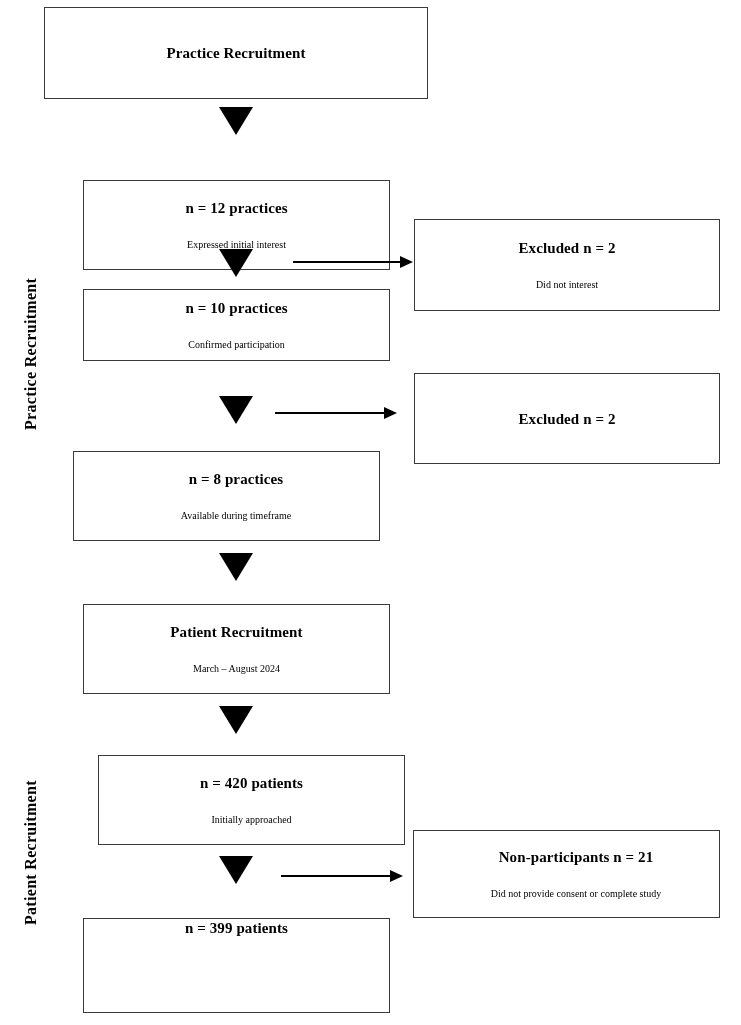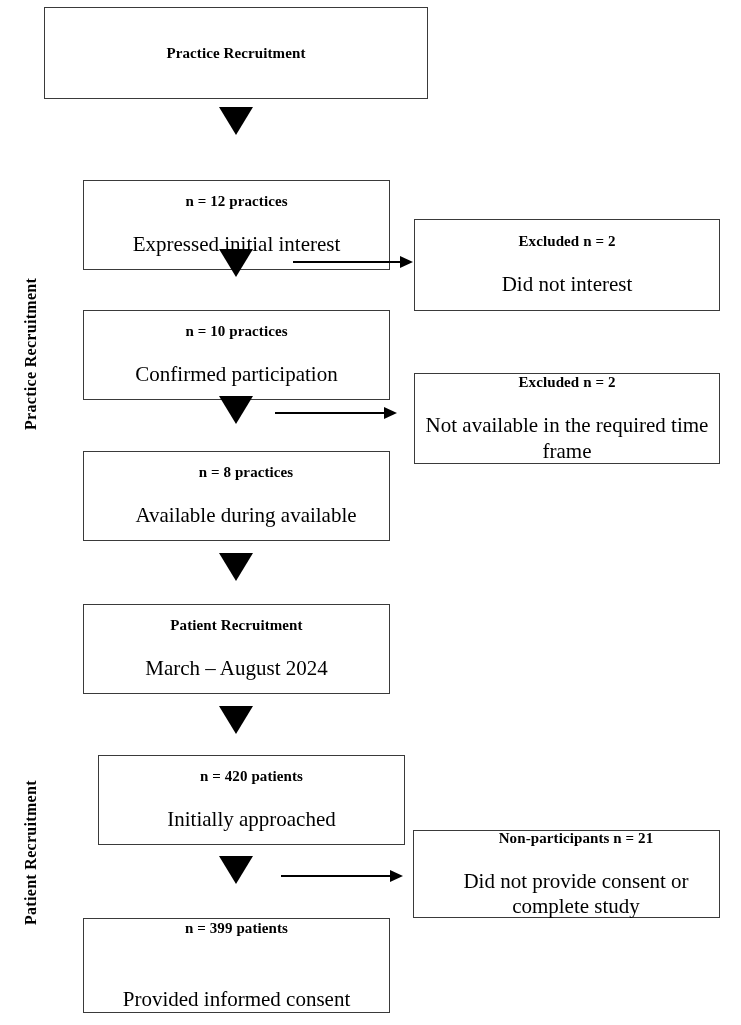--- a/index.html
+++ b/index.html
@@ -32,21 +32,21 @@
   }
   .fbox .line-bold {
     font-weight: bold;
     font-size: 15px;
     letter-spacing: 0.1px;
     text-align: center;
     line-height: 1.2;
   }
   .fbox .line-plain {
     font-weight: normal;
-    font-size: 21px;
+    font-size: 10px;
     text-align: center;
     line-height: 1.2;
   }
   .fbox .line-bold + .line-plain {
     margin-top: 22px;
   }
   .fbox.single .line-bold {
     margin: 0;
   }
 
@@ -108,61 +108,59 @@
 
   <div class="tri-down" style="left:219px; top:107px;"></div>
 
   <div class="fbox" style="left:83px; top:151px; width:307px; height:90px;margin-top:29px;">
     <div class="line-bold">n = 12 practices</div>
     <div class="line-plain">Expressed initial interest</div>
   </div>
 
   <div class="tri-down" style="left:219px; top:249px;"></div>
 
-  <div class="fbox" style="left:83px; top:310px; width:307px; height:90px;">
+  <div class="fbox" style="left:83px; top:289px; width:307px; height:72px;">
     <div class="line-bold">n = 10 practices</div>
     <div class="line-plain">Confirmed participation</div>
   </div>
 
   <div class="tri-down" style="left:219px; top:396px;"></div>
 
-  <div class="fbox" style="left:83px; top:451px; width:307px; height:90px;padding-left:19px;">
+  <div class="fbox" style="left:73px; top:451px; width:307px; height:90px;padding-left:19px;">
     <div class="line-bold">n = 8 practices</div>
-    <div class="line-plain">Available during available</div>
+    <div class="line-plain">Available during timeframe</div>
   </div>
 
   <div class="tri-down" style="left:219px; top:553px;"></div>
 
   <div class="fbox" style="left:83px; top:604px; width:307px; height:90px;">
     <div class="line-bold">Patient Recruitment</div>
     <div class="line-plain">March – August 2024</div>
   </div>
 
   <div class="tri-down" style="left:219px; top:706px;"></div>
 
   <div class="fbox" style="left:98px; top:755px; width:307px; height:90px;">
     <div class="line-bold">n = 420 patients</div>
     <div class="line-plain">Initially approached</div>
   </div>
 
   <div class="tri-down" style="left:219px; top:856px;"></div>
 
   <div class="fbox" style="left:83px; top:918px; width:307px; height:95px;justify-content:space-between;">
     <div class="line-bold">n = 399 patients</div>
-    <div class="line-plain">Provided informed consent</div>
   </div>
 
   <div class="fbox" style="left:414px; top:219px; width:306px; height:92px;">
     <div class="line-bold">Excluded n = 2</div>
     <div class="line-plain">Did not interest</div>
   </div>
 
   <div class="fbox" style="left:414px; top:373px; width:306px; height:91px;">
     <div class="line-bold">Excluded n = 2</div>
-    <div class="line-plain">Not available in the required time frame</div>
   </div>
 
   <div class="fbox" style="left:413px; top:830px; width:307px; height:88px;padding-left:19px;">
     <div class="line-bold">Non-participants n = 21</div>
     <div class="line-plain">Did not provide consent or complete study</div>
   </div>
 
   <div class="h-arrow" style="left:293px; top:256px; width:120px;">
     <div class="shaft" style="width:108px;"></div>
     <div class="head" style="left:107px;"></div>

